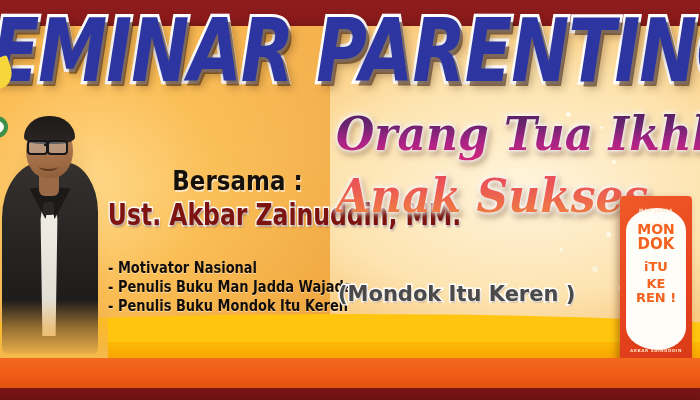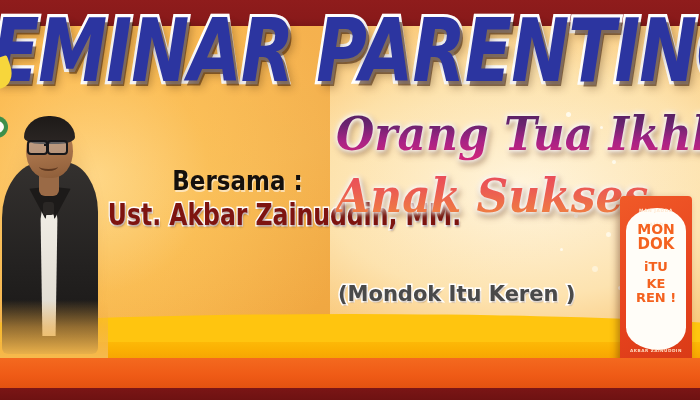--- a/index.html
+++ b/index.html
@@ -339,20 +339,25 @@
     <div class="ph-glass ph-glassL"></div>
     <div class="ph-glass ph-glassR"></div>
     <div class="ph-bridge"></div>
     <div class="ph-smile"></div>
     <div class="ph-fade"></div>
   </div>
 
   <div class="bersama">Bersama :</div>
   <div class="speaker">Ust. Akbar Zainuddin, MM.</div>
 
+  <div class="creds">
+    <div class="cred">- Motivator Nasional</div>
+    <div class="cred">- Penulis Buku Man Jadda Wajada</div>
+    <div class="cred">- Penulis Buku Mondok Itu Keren</div>
+  </div>
 
   <div class="head1">Orang Tua Ikhlas</div>
   <div class="head2">Anak Sukses</div>
   <div class="sub2">(Mondok Itu Keren )</div>
 
   <div class="gold-swoosh"></div>
 
   <div class="book">
     <div class="book-blob"></div>
     <div class="book-arc">MAN JADDA WAJADA</div>

